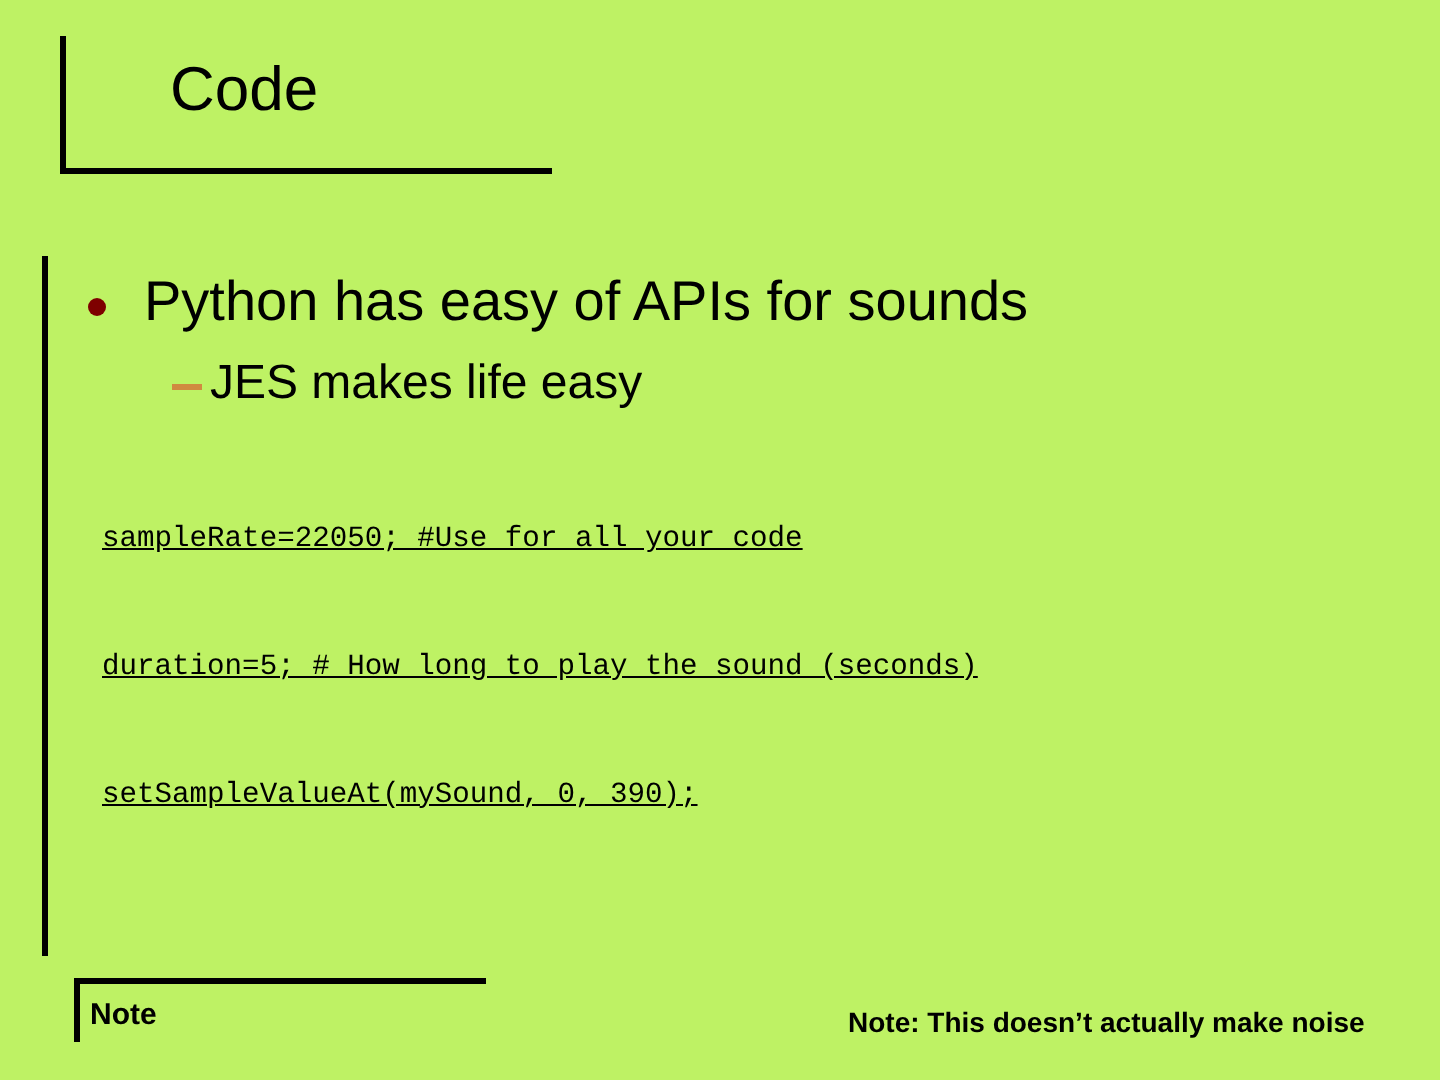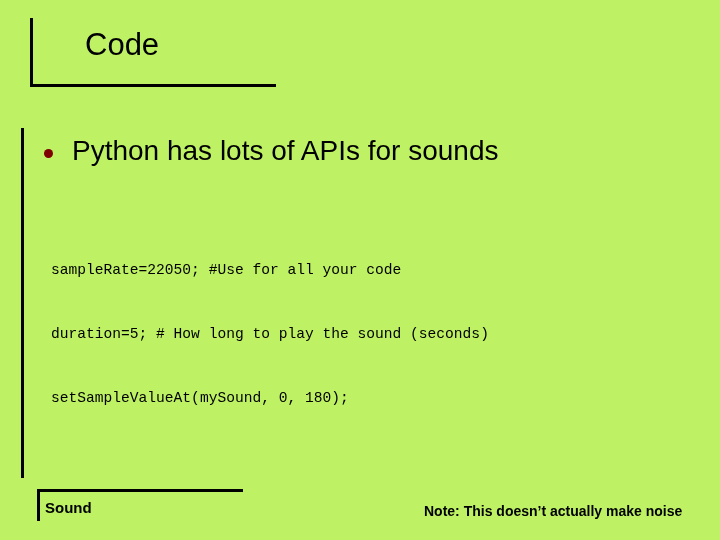--- a/index.html
+++ b/index.html
@@ -114,20 +114,21 @@
     font-family: "Liberation Mono", "DejaVu Sans Mono", monospace;
     font-size: 14.6px;
     line-height: 21.2px;
     color: #000000;
     white-space: pre;
     letter-spacing: 0px;
   }
   .code-line {
     white-space: pre;
     display: block;
+    text-decoration: underline;
   }
 
   
   .footer-rule-horizontal {
     position: absolute;
     left: 37px;
     top: 489px;
     width: 206px;
     height: 3px;
     background: #000000;
@@ -165,32 +166,36 @@
 <div id="slide">
 
   <div class="title-rule-vertical"></div>
   <div class="title-rule-horizontal"></div>
   <div class="slide-title">Code</div>
 
   <div class="body-rule-vertical"></div>
 
   <div class="bullet-l1">
     <span class="dot"></span>
-    <span class="txt">Python has lots of APIs for sounds</span>
+    <span class="txt">Python has easy of APIs for sounds</span>
   </div>
 
+  <div class="bullet-l2">
+    <span class="dash"></span>
+    <span class="txt">JES makes life easy</span>
+  </div>
 
   <div class="code-block">
     <span class="code-line">sampleRate=22050; #Use for all your code</span>
     <span class="code-line">duration=5; # How long to play the sound (seconds)</span>
-    <span class="code-line">setSampleValueAt(mySound, 0, 180);</span>
+    <span class="code-line">setSampleValueAt(mySound, 0, 390);</span>
     
     
     
     
   </div>
 
   <div class="footer-rule-horizontal"></div>
   <div class="footer-rule-vertical"></div>
-  <div class="footer-label">Sound</div>
+  <div class="footer-label">Note</div>
   <div class="footer-note">Note:  This doesn’t actually make noise</div>
 
 </div>
 
 </body></html>

